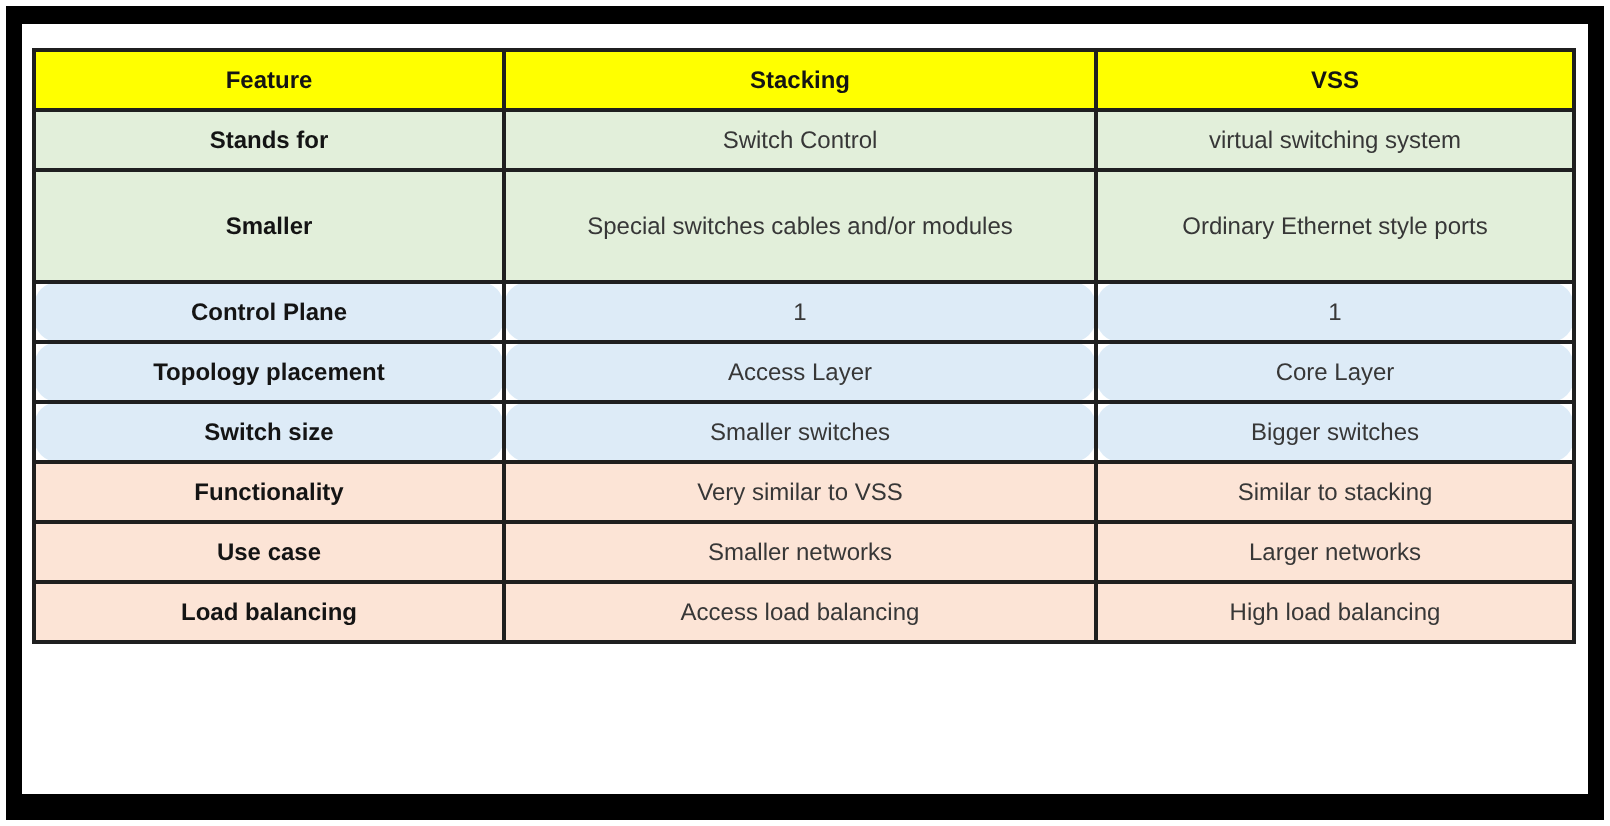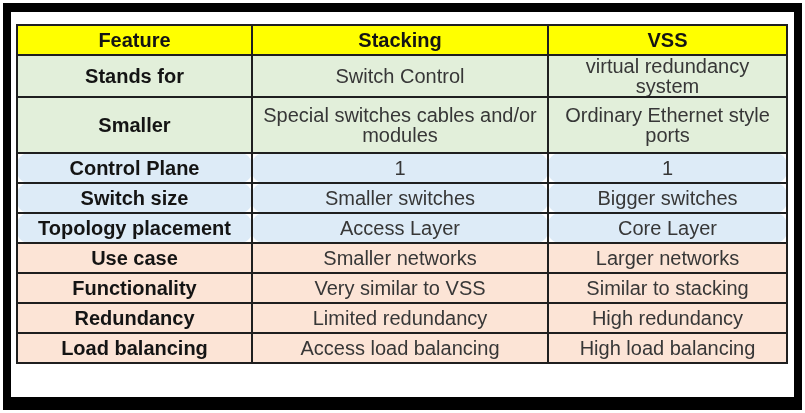--- a/index.html
+++ b/index.html
@@ -24,21 +24,21 @@
   table.cmp {
     border-collapse: collapse;
     table-layout: fixed;
     width: 770px;
   }
   table.cmp th, table.cmp td {
     border: 2px solid var(--border, #1f1f1f);
     text-align: center;
     vertical-align: middle;
     padding: 0 10px;
-    font-size: 20px;
+    font-size: 12px;
     line-height: 20px;
     overflow: hidden;
   }
   table.cmp th {
     background: var(--header-bg, #ffff00);
     color: var(--header-text, #141414);
     font-weight: bold;
     height: 28px;
   }
   table.cmp td {
@@ -66,56 +66,51 @@
     </colgroup>
     <tbody>
         <tr>
       <th>Feature</th>
       <th>Stacking</th>
       <th>VSS</th>
     </tr>
     <tr class="row-green">
       <td class="feature">Stands for</td>
       <td>Switch Control</td>
-      <td>virtual redundancy system</td>
+      <td>virtual switching system</td>
     </tr>
     <tr class="row-green row-tall">
       <td class="feature">Smaller</td>
       <td>Special switches cables and/or modules</td>
       <td>Ordinary Ethernet style ports</td>
     </tr>
     <tr class="row-blue">
       <td class="feature">Control Plane</td>
       <td>1</td>
       <td>1</td>
     </tr>
     <tr class="row-blue">
-      <td class="feature">Switch size</td>
-      <td>Smaller switches</td>
-      <td>Bigger switches</td>
-    </tr>
-    <tr class="row-blue">
       <td class="feature">Topology placement</td>
       <td>Access Layer</td>
       <td>Core Layer</td>
     </tr>
-    <tr class="row-peach">
-      <td class="feature">Use case</td>
-      <td>Smaller networks</td>
-      <td>Larger networks</td>
+    <tr class="row-blue">
+      <td class="feature">Switch size</td>
+      <td>Smaller switches</td>
+      <td>Bigger switches</td>
     </tr>
     <tr class="row-peach">
       <td class="feature">Functionality</td>
       <td>Very similar to VSS</td>
       <td>Similar to stacking</td>
     </tr>
     <tr class="row-peach">
-      <td class="feature">Redundancy</td>
-      <td>Limited redundancy</td>
-      <td>High redundancy</td>
+      <td class="feature">Use case</td>
+      <td>Smaller networks</td>
+      <td>Larger networks</td>
     </tr>
     <tr class="row-peach">
       <td class="feature">Load balancing</td>
       <td>Access load balancing</td>
       <td>High load balancing</td>
     </tr>
   </tbody>
     </table>
 </div>
 

